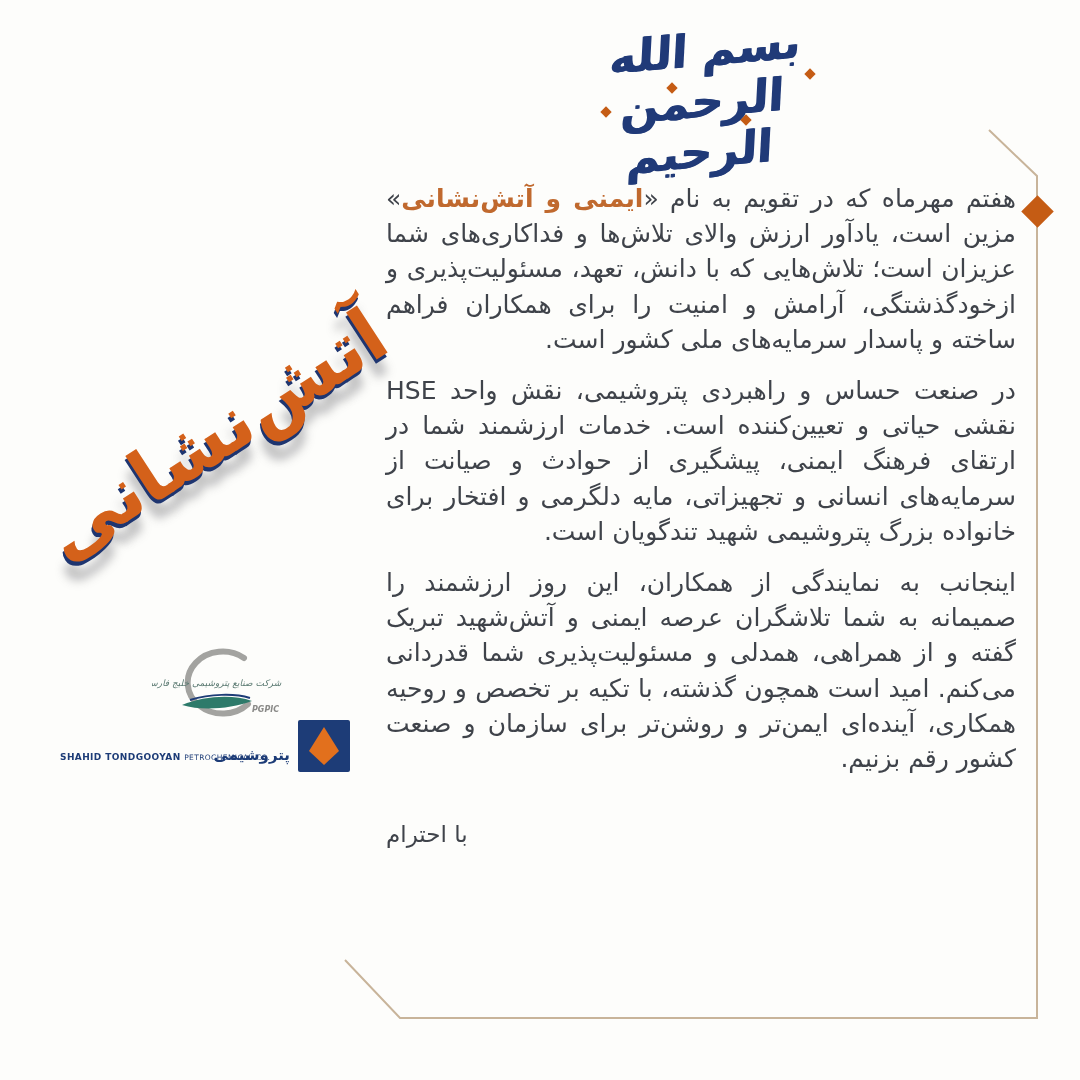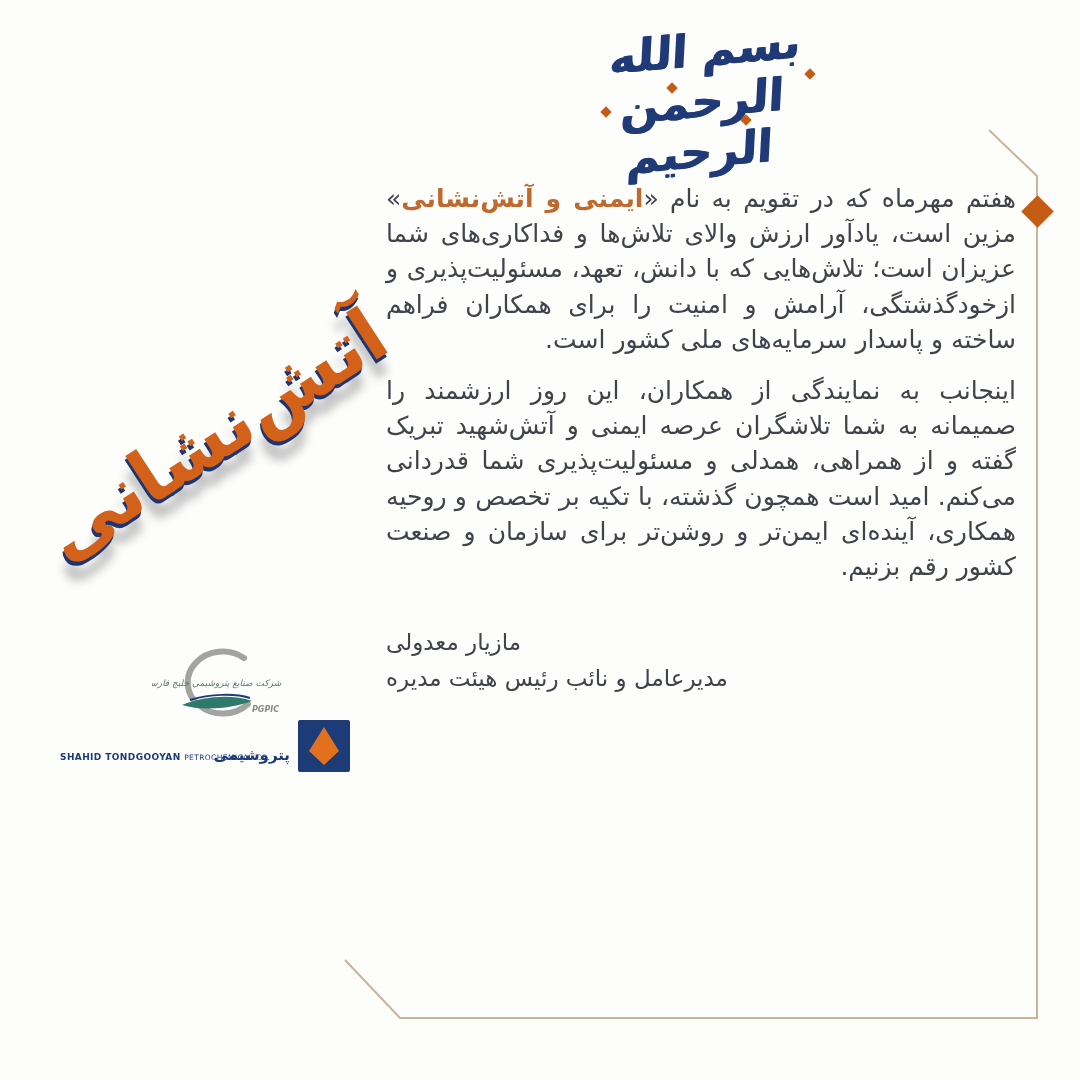--- a/index.html
+++ b/index.html
@@ -145,19 +145,19 @@
     <span>SHAHID TONDGOOYAN</span>
     <span class="co">PETROCHEMICAL CO.</span>
   </div>
   <div class="fa-sub">پتروشیمی</div>
 </div>
 
 <div class="letter">
   <p>
     <span>هفتم مهرماه که در تقویم به نام «</span><span class="highlight">ایمنی و آتش‌نشانی</span><span>» مزین است، یادآور ارزش والای تلاش‌ها و فداکاری‌های شما عزیزان است؛ تلاش‌هایی که با دانش، تعهد، مسئولیت‌پذیری و ازخودگذشتگی، آرامش و امنیت را برای همکاران فراهم ساخته و پاسدار سرمایه‌های ملی کشور است.</span>
   </p>
+  <p>در صنعت حساس و راهبردی پتروشیمی، نقش واحد HSE نقشی حیاتی و تعیین‌کننده است. خدمات ارزشمند شما در ارتقای فرهنگ ایمنی، پیشگیری از حوادث و صیانت از سرمایه‌های انسانی و تجهیزاتی، مایه دلگرمی و افتخار برای خانواده بزرگ پتروشیمی شهید تندگویان است.</p>
   <p>اینجانب به نمایندگی از همکاران، این روز ارزشمند را صمیمانه به شما تلاشگران عرصه ایمنی و آتش‌شهید تبریک گفته و از همراهی، همدلی و مسئولیت‌پذیری شما قدردانی می‌کنم. امید است همچون گذشته، با تکیه بر تخصص و روحیه همکاری، آینده‌ای ایمن‌تر و روشن‌تر برای سازمان و صنعت کشور رقم بزنیم.</p>
 
   <div class="signature">
-    <div>مازیار معدولی</div>
-    <div>مدیرعامل و نائب رئیس هیئت مدیره</div>
+    <div>با احترام</div>
   </div>
 </div>
 
 </body></html>

